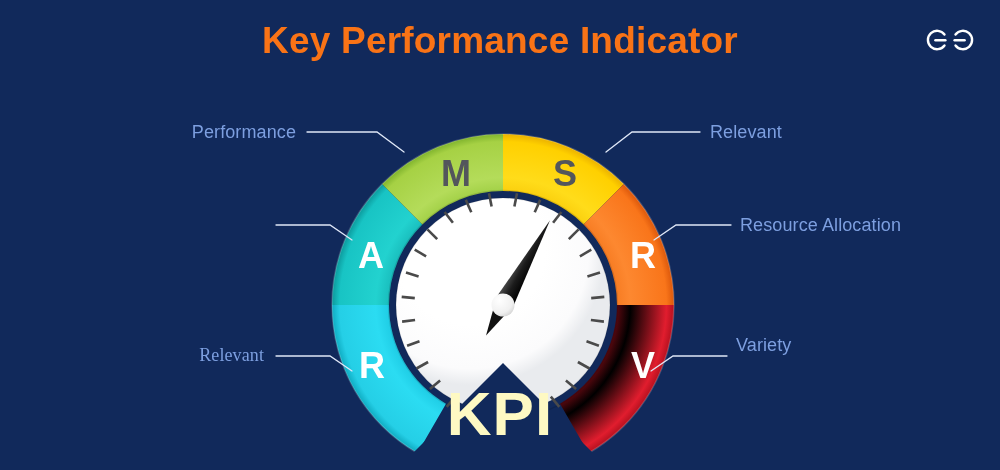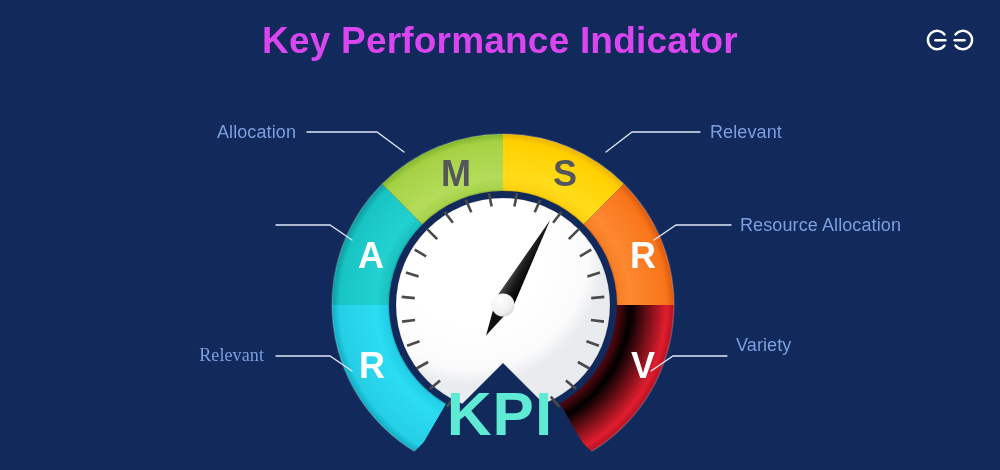--- a/index.html
+++ b/index.html
@@ -24,21 +24,21 @@
   
   #page-title {
     position: absolute;
     left: 0;
     top: 20px;
     width: 1000px;
     text-align: center;
     font-size: 37px;
     font-weight: bold;
     letter-spacing: 0.2px;
-    color: #d946ef;
+    color: #f97316;
     white-space: nowrap;
   }
   #brand-logo {
     position: absolute;
     right: 22px;
     top: 22px;
     width: 56px;
     height: 36px;
   }
 
@@ -71,21 +71,21 @@
 
   
   #kpi-word {
     position: absolute;
     left: 0;
     top: 378px;
     width: 1000px;
     text-align: center;
     font-size: 62px;
     font-weight: bold;
-    color: #5eead4;
+    color: #fef9c3;
     letter-spacing: 1px;
   }
 </style>
 </head>
 <body>
 
 <div id="stage">
 
   <div id="page-title">Key Performance Indicator</div>
 
@@ -263,21 +263,21 @@
     <g stroke="#dfe7f7" stroke-width="1.3" fill="none" stroke-linecap="round">
       <path d="M 307,132 L 377,132 L 404,152"></path>
       <path d="M 276,225 L 330,225 L 352,240"></path>
       <path d="M 276,356 L 330,356 L 352,371"></path>
       <path d="M 700,132 L 632,132 L 606,152"></path>
       <path d="M 731,225 L 676,225 L 654,240"></path>
       <path d="M 727,356 L 673,356 L 651,371"></path>
     </g>
   </svg>
 
-  <div class="callout-label left" id="label-measurable">Allocation</div>
+  <div class="callout-label left" id="label-measurable">Performance</div>
   <div class="callout-label left" id="label-relevant">Relevant</div>
   <div class="callout-label right" id="label-specific">Relevant</div>
   <div class="callout-label right" id="label-resource">Resource Allocation</div>
   <div class="callout-label right" id="label-variety">Variety</div>
 
   <div id="kpi-word">KPI</div>
 
 </div>
 
 </body></html>

